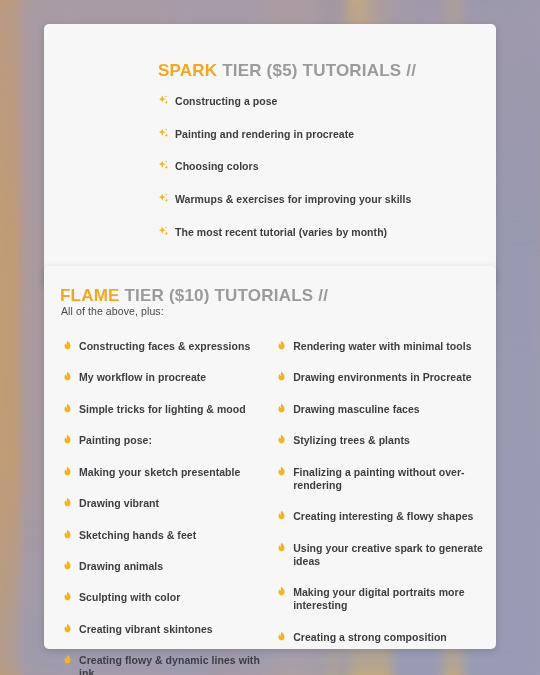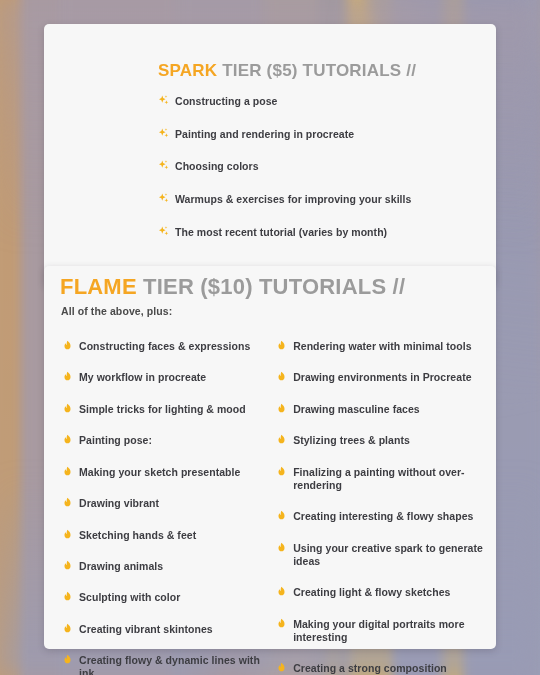--- a/index.html
+++ b/index.html
@@ -104,29 +104,29 @@
 
   #spark-heading {
     position: absolute;
     left: 114px;
     top: 37px;
     font-size: 17px;
   }
   #flame-heading {
     position: absolute;
     left: 16px;
-    top: 8px;
-    font-size: 22px;
+    top: 20px;
+    font-size: 17px;
   }
   #flame-subtitle {
     position: absolute;
     left: 17px;
     top: 39px;
     font-size: 10.5px;
-    font-weight: 700;
+    font-weight: 400;
     color: #4a4a4a;
     letter-spacing: .1px;
   }
 
   
   .tut-item {
     display: flex;
     align-items: baseline;
     gap: 6px;
     font-size: 10.5px;
@@ -431,28 +431,20 @@
 
       <div class="tut-item">
         <span class="bullet">
           <svg class="icon" viewBox="0 0 16 16" width="11" height="13">
             <path d="M8 1.2 C10.4 3.6 12.4 5.3 12.4 8.6 C12.4 11.5 10.4 13.6 8 13.6 C5.6 13.6 3.6 11.5 3.6 8.6 C3.6 6.9 4.4 5.7 5.3 4.6 C5.5 6 6.1 6.8 6.9 7.1 C6.6 4.8 7.1 2.8 8 1.2 Z" fill="#f5b41d"></path>
           </svg>
         </span>
         <span>Using your creative spark to generate ideas</span>
       </div>
 
-      <div class="tut-item">
-        <span class="bullet">
-          <svg class="icon" viewBox="0 0 16 16" width="11" height="13">
-            <path d="M8 1.2 C10.4 3.6 12.4 5.3 12.4 8.6 C12.4 11.5 10.4 13.6 8 13.6 C5.6 13.6 3.6 11.5 3.6 8.6 C3.6 6.9 4.4 5.7 5.3 4.6 C5.5 6 6.1 6.8 6.9 7.1 C6.6 4.8 7.1 2.8 8 1.2 Z" fill="#f5b41d"></path>
-          </svg>
-        </span>
-        <span>Creating light &amp; flowy sketches</span>
-      </div>
 
       <div class="tut-item">
         <span class="bullet">
           <svg class="icon" viewBox="0 0 16 16" width="11" height="13">
             <path d="M8 1.2 C10.4 3.6 12.4 5.3 12.4 8.6 C12.4 11.5 10.4 13.6 8 13.6 C5.6 13.6 3.6 11.5 3.6 8.6 C3.6 6.9 4.4 5.7 5.3 4.6 C5.5 6 6.1 6.8 6.9 7.1 C6.6 4.8 7.1 2.8 8 1.2 Z" fill="#f5b41d"></path>
           </svg>
         </span>
         <span>Making your digital portraits more interesting</span>
       </div>
 

